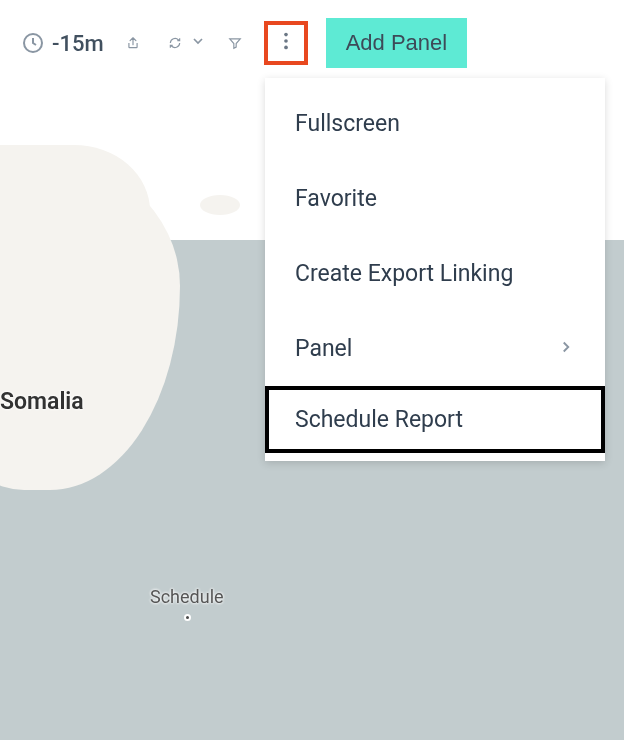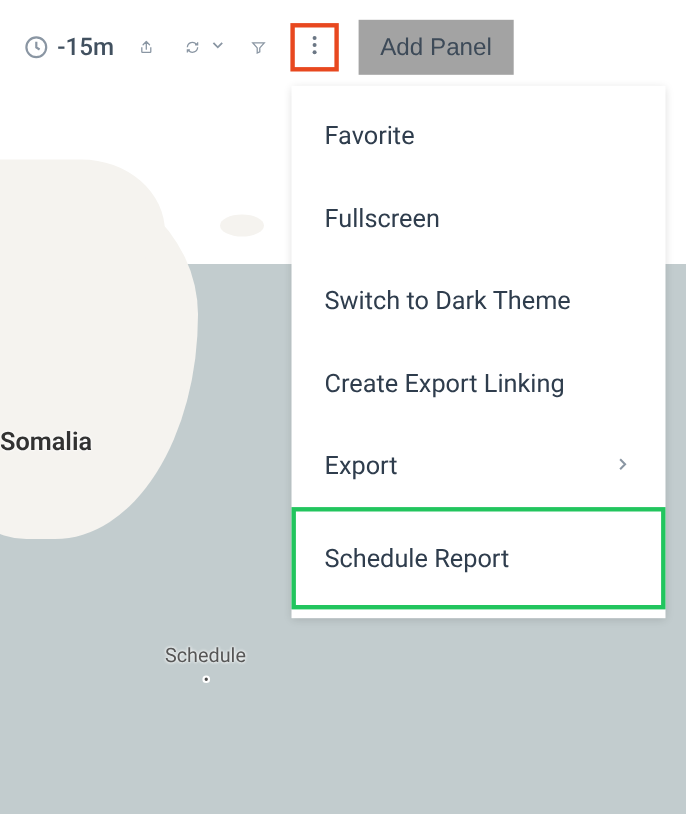--- a/index.html
+++ b/index.html
@@ -56,21 +56,21 @@
       width: 44px;
       height: 44px;
       display: flex;
       align-items: center;
       justify-content: center;
       border: 4px solid #e8481f;
       margin-left: 6px;
       background: #fff;
     }
     .add-panel-btn {
-      background: #a3a3a3;
+      background: #5eead4;
       color: #3d4a58;
       font-size: 22px;
       font-weight: 400;
       padding: 12px 20px;
       border: none;
       margin-left: 14px;
       cursor: pointer;
     }
     .dropdown-menu {
       position: absolute;
@@ -86,22 +86,22 @@
       display: flex;
       align-items: center;
       justify-content: space-between;
       padding: 24px 30px;
       color: #2f3d4d;
       font-size: 23px;
       font-weight: 400;
       cursor: pointer;
     }
     .menu-item.highlighted {
-      border: 4px solid #22c55e;
-      padding: 29px 26px;
+      border: 4px solid #000000;
+      padding: 16px 26px;
       align-items: flex-end;
     }
     .chevron-right {
       color: #8a96a3;
     }
     .map-bg {
       position: absolute;
       top: 150px;
       left: 0;
       width: 100%;
@@ -237,33 +237,30 @@
         <circle cx="12" cy="19" r="2"></circle>
       </svg>
     </span>
   </div>
 
   <button class="add-panel-btn">Add Panel</button>
 </div>
 
 <div class="dropdown-menu">
   <div class="menu-item">
+    <span>Fullscreen</span>
+  </div>
+  <div class="menu-item">
     <span>Favorite</span>
   </div>
   <div class="menu-item">
-    <span>Fullscreen</span>
-  </div>
-  <div class="menu-item">
-    <span>Switch to Dark Theme</span>
-  </div>
-  <div class="menu-item">
     <span>Create Export Linking</span>
   </div>
   <div class="menu-item">
-    <span>Export</span>
+    <span>Panel</span>
     <span class="chevron-right">
       <svg width="18" height="18" viewBox="0 0 24 24" fill="none" stroke="currentColor" stroke-width="2.5">
         <path d="M9 6l6 6-6 6"></path>
       </svg>
     </span>
   </div>
   <div class="menu-item highlighted">
     <span>Schedule Report</span>
   </div>
 </div>

